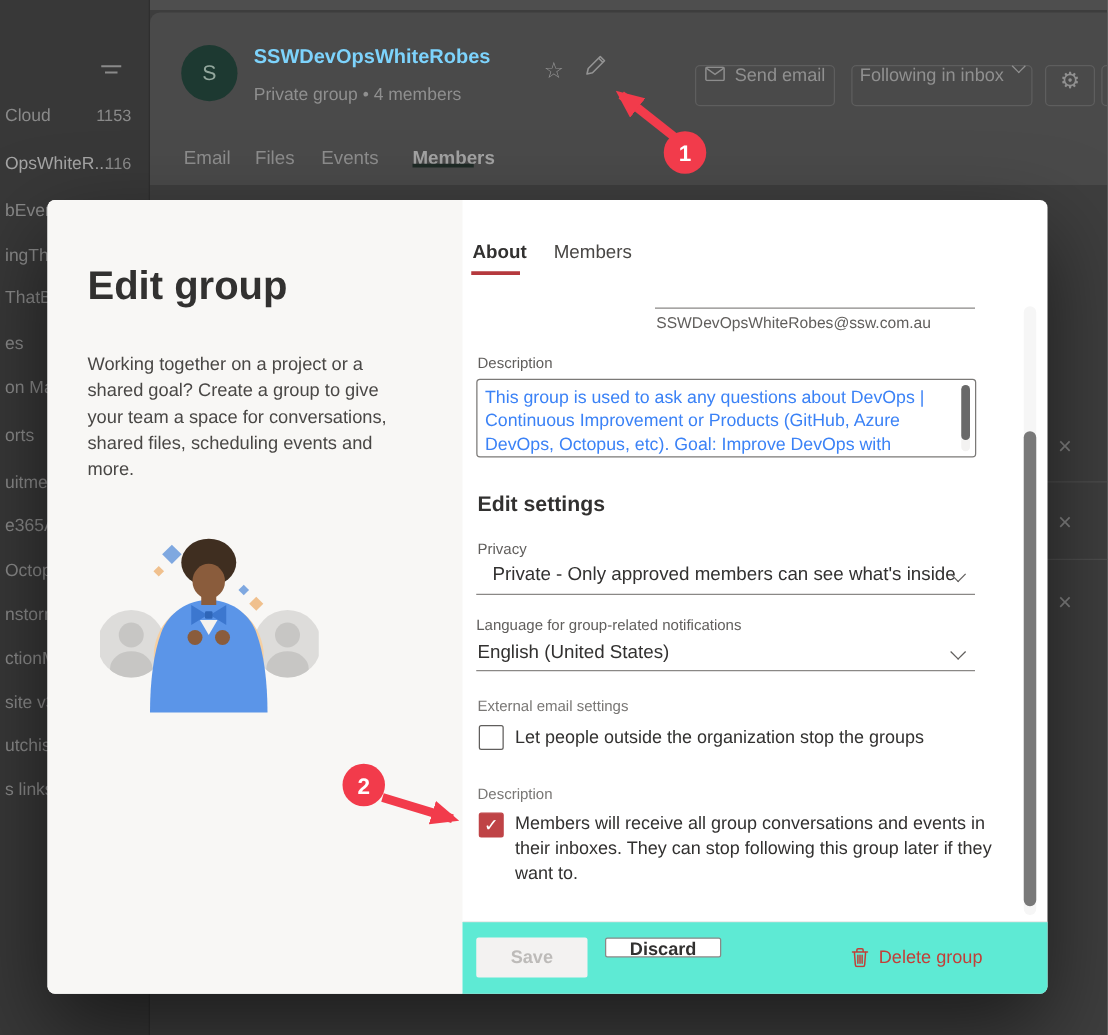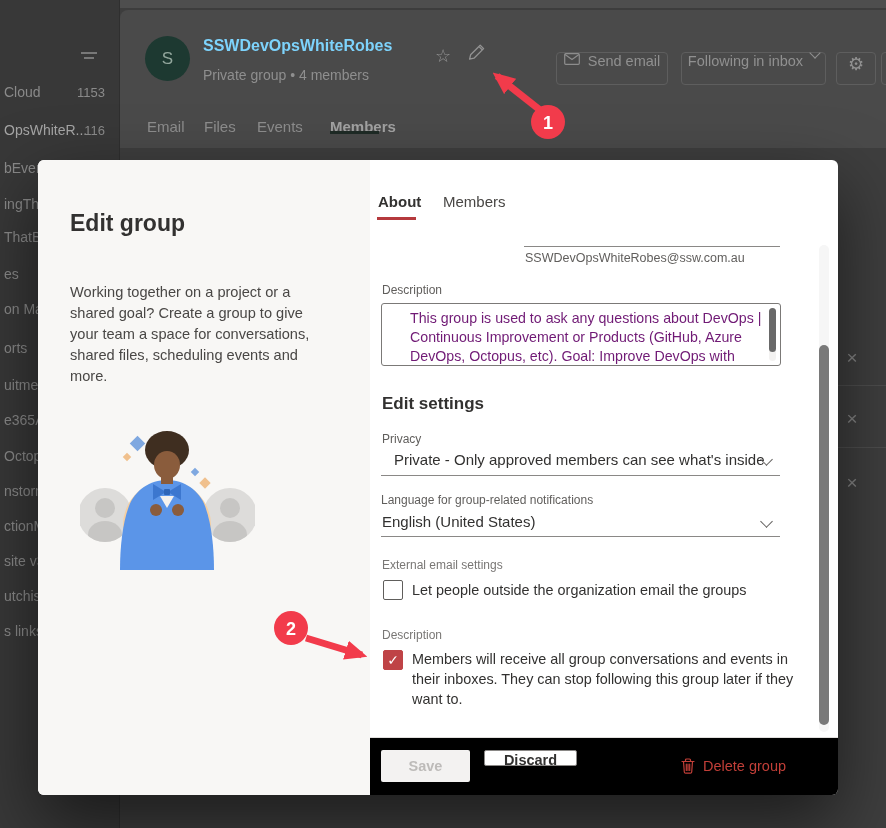--- a/index.html
+++ b/index.html
@@ -26,40 +26,40 @@
           color:#909090;font-size:14.5px;display:flex;justify-content:center;gap:8px;white-space:nowrap;}
   .chev{width:8px;height:8px;border-right:1.5px solid #909090;border-bottom:1.5px solid #909090;
         transform:rotate(45deg);margin-top:-4px;}
   .bd-x{width:20px;height:20px;color:#828282;font-size:19px;line-height:20px;text-align:center;}
   .bd-sep{height:1px;background:#4d4d4d;}
 
   
   .dialog{left:38px;top:160px;width:800px;height:635px;background:#fff;border-radius:6px;
           box-shadow:0 28px 70px rgba(0,0,0,.55);}
   .dlg-left{left:0;top:0;width:332px;height:635px;background:#f8f7f5;border-radius:6px 0 0 6px;}
-  .dlg-title{left:32px;top:50px;font-size:23px;font-weight:600;color:#323130;}
+  .dlg-title{left:32px;top:50px;font-size:32px;font-weight:600;color:#323130;}
   .dlg-intro{left:32px;top:122px;width:242px;font-size:14.6px;line-height:21px;color:#494745;}
   .tab{top:33px;font-size:15px;color:#484644;white-space:nowrap;}
   .tab.sel{font-weight:600;color:#323130;}
   .tab-underline{left:339px;top:57px;width:39px;height:3px;background:#b5393d;}
   .fld-line{height:1px;background:#8a8886;}
   .small-label{font-size:12px;color:#605e5c;white-space:nowrap;}
   .value-text{font-size:15px;color:#323130;white-space:nowrap;}
   .dlg-email{left:487px;top:91px;font-size:12.5px;color:#605e5c;white-space:nowrap;}
   .txtarea{left:343px;top:143px;width:400px;height:63px;border:1px solid #7b7977;border-radius:3px;
-           background:#fff;padding:5px 18px 5px 28px;font-size:14.2px;line-height:19px;color:#701a75;overflow:hidden;}
+           background:#fff;padding:5px 18px 5px 6px;font-size:14.2px;line-height:19px;color:#3b82f6;overflow:hidden;}
   .ta-track{right:4px;top:4px;bottom:4px;width:7px;background:#f3f2f1;border-radius:4px;}
   .ta-thumb{left:0;top:0;width:7px;height:44px;background:#696969;border-radius:4px;}
   .h2{left:344px;top:234px;font-size:17px;font-weight:700;color:#323130;}
   .cb{width:20px;height:20px;border:1px solid #605e5c;border-radius:2px;background:#fff;}
   .cb.checked{background:#bf4346;border-color:#bf4346;color:#fff;font-size:14px;
               display:flex;align-items:center;justify-content:center;}
   .cb-label{font-size:14.4px;color:#323130;}
   .dchev{width:9px;height:9px;border-right:1.6px solid #605e5c;border-bottom:1.6px solid #605e5c;transform:rotate(45deg);}
-  .footer{left:332px;top:577px;width:468px;height:58px;background:#000000;border-top:1px solid #e1dfdd;border-radius:0 0 6px 0;}
+  .footer{left:332px;top:577px;width:468px;height:58px;background:#5eead4;border-top:1px solid #e1dfdd;border-radius:0 0 6px 0;}
   .btn-save{left:11px;top:12px;width:89px;height:32px;background:#f3f2f1;border:none;border-radius:2px;
             color:#bdbbb9;font-size:14.5px;font-weight:600;}
   .btn-discard{left:114px;top:12px;width:93px;height:16px;background:#fff;border:1px solid #8a8886;border-radius:2px;
                color:#323130;font-size:14.5px;font-weight:600;}
   .btn-delete{left:305px;top:12px;height:32px;display:flex;align-items:center;gap:8px;background:none;border:none;
               color:#c23f38;font-size:14.5px;white-space:nowrap;}
   .scroll-track{left:781px;top:85px;width:10px;height:487px;background:#f6f6f6;border-radius:5px;}
   .scroll-thumb{left:781px;top:185px;width:10px;height:380px;background:#797979;border-radius:5px;}
 
   .annot{left:0;top:0;width:886px;height:828px;pointer-events:none;z-index:50;}
@@ -231,21 +231,21 @@
     <div class="abs dchev" style="left:724px;top:295px"></div>
     <div class="abs fld-line" style="left:343px;top:315px;width:399px"></div>
 
     <div class="abs small-label" style="left:343px;top:333px">Language for group-related notifications</div>
     <div class="abs value-text" style="left:344px;top:353px">English (United States)</div>
     <div class="abs dchev" style="left:724px;top:357px"></div>
     <div class="abs fld-line" style="left:343px;top:376px;width:399px"></div>
 
     <div class="abs small-label" style="left:344px;top:398px;color:#797775">External email settings</div>
     <div class="abs cb" style="left:345px;top:420px"></div>
-    <div class="abs cb-label" style="left:374px;top:422px;width:380px">Let people outside the organization email the groups</div>
+    <div class="abs cb-label" style="left:374px;top:422px;width:380px">Let people outside the organization stop the groups</div>
 
     <div class="abs small-label" style="left:344px;top:468px;color:#797775">Description</div>
     <div class="abs cb checked" style="left:345px;top:490px">
         <span>✓</span>
       </div>
     <div class="abs cb-label" style="left:374px;top:489px;width:382px;line-height:20px">Members will receive all group conversations and events in their inboxes. They can stop following this group later if they want to.</div>
 
     <div class="abs scroll-track"></div>
     <div class="abs scroll-thumb"></div>
 

